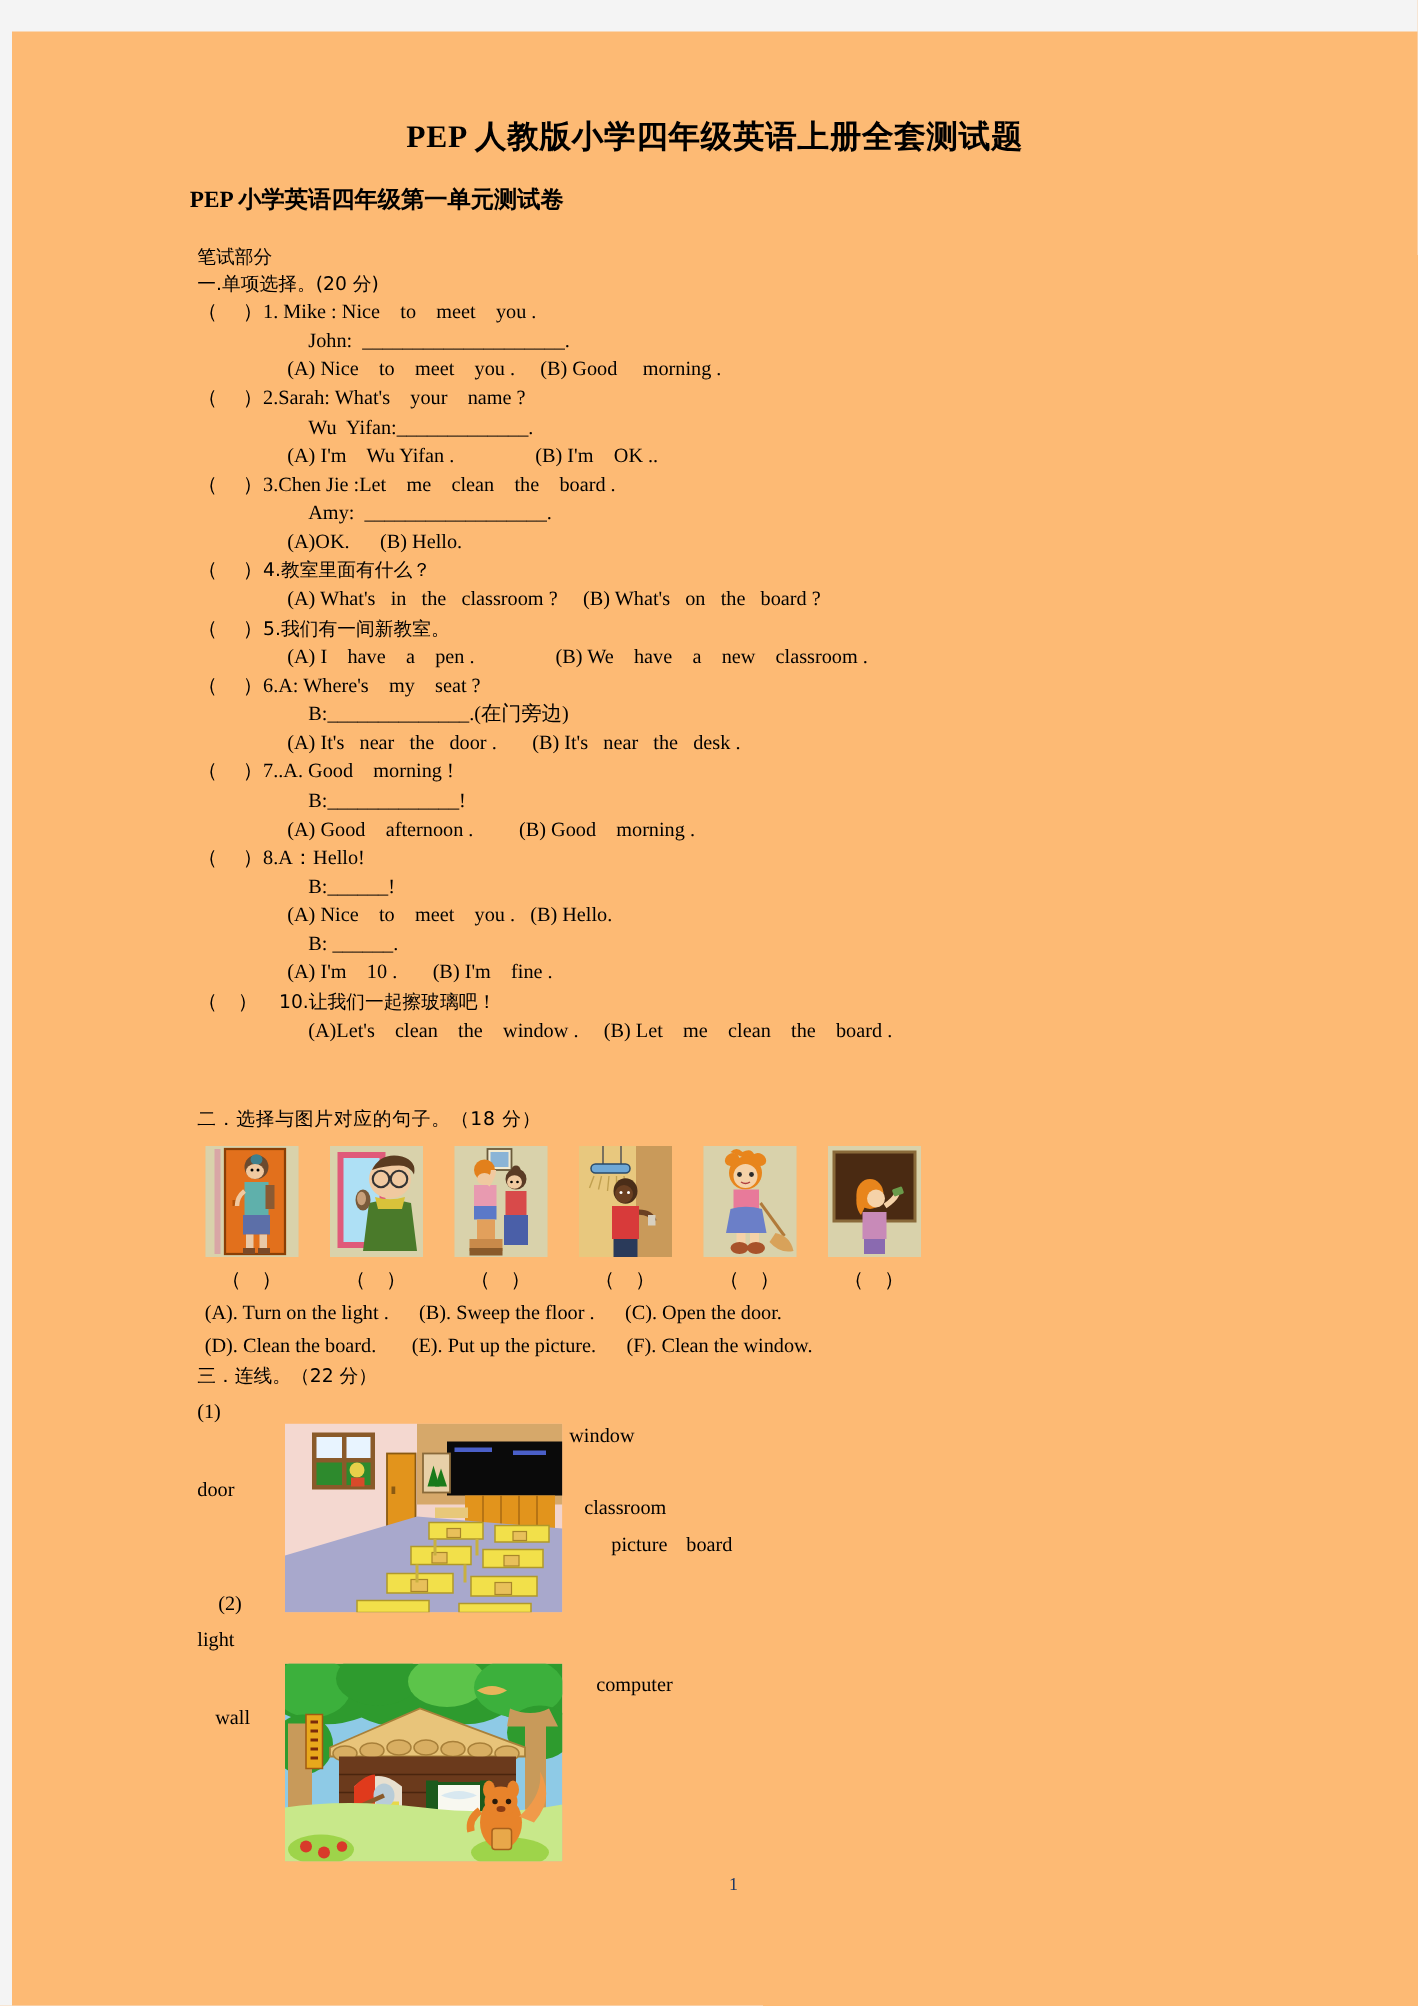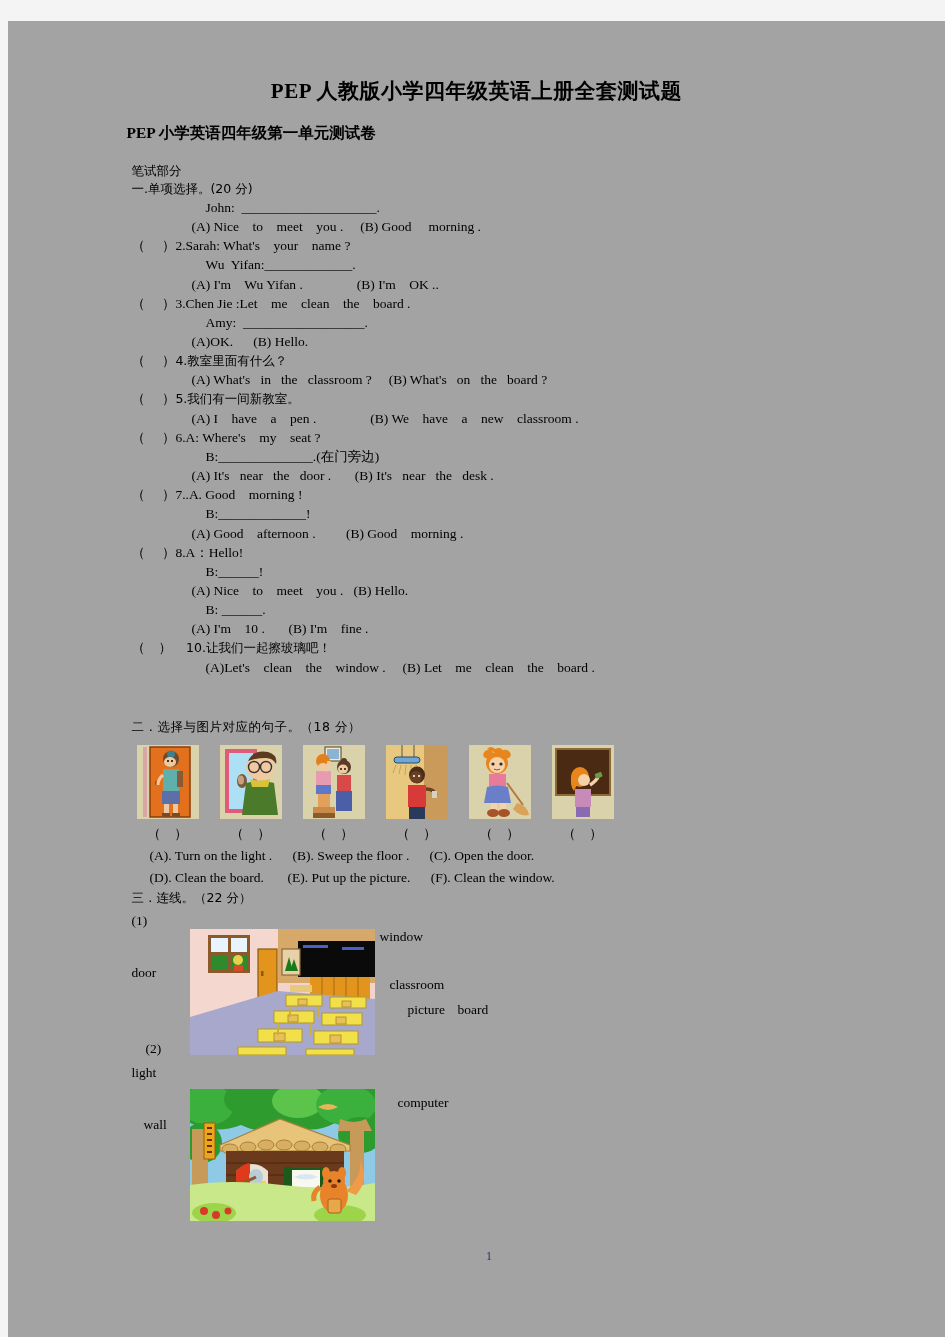--- a/index.html
+++ b/index.html
@@ -12,21 +12,21 @@
     height: 1337px;
     overflow: hidden;
     font-family: "Liberation Serif", "DejaVu Serif", serif;
   }
   .page {
     position: absolute;
     left: 8px;
     top: 21px;
     width: 937px;
     height: 1316px;
-    background: #a3a3a3;
+    background: #fdba74;
     box-sizing: border-box;
   }
   .inner {
     position: relative;
     margin: 0 auto;
     width: 700px;
     padding-top: 56px;
   }
 
   
@@ -105,21 +105,21 @@
   }
   .brk {
     width: 62px;
     text-align: center;
     font-size: 13.5px;
     white-space: pre;
   }
   .opt-line {
     font-size: 13.5px;
     line-height: 1.6;
-    margin: 0 0 0 23px;
+    margin: 0 0 0 10px;
     white-space: pre;
   }
 
   
   .match-block {
     position: relative;
     margin-left: 5px;
   }
   .lbl {
     font-size: 13.5px;
@@ -143,20 +143,21 @@
 <div class="page">
   <div class="inner">
 
     <div class="doc-title">PEP 人教版小学四年级英语上册全套测试题</div>
     <div class="doc-subtitle">PEP 小学英语四年级第一单元测试卷</div>
 
     <div class="sec-label">笔试部分</div>
 
     <div class="sec-head cjk">一.单项选择。(20 分)</div>
 
+    <div class="q-line"><span>（     ）</span><span>1. Mike : Nice    to    meet    you .</span></div>
     <div class="q-sub"><span style="display:inline-block;width:74px;"></span><span>John:  ____________________.</span></div>
     <div class="q-sub"><span style="display:inline-block;width:60px;"></span><span>(A) Nice    to    meet    you .     (B) Good     morning .</span></div>
 
     <div class="q-line"><span>（     ）</span><span>2.Sarah: What's    your    name ?</span></div>
     <div class="q-sub"><span style="display:inline-block;width:74px;"></span><span>Wu  Yifan:_____________.</span></div>
     <div class="q-sub"><span style="display:inline-block;width:60px;"></span><span>(A) I'm    Wu Yifan .                (B) I'm    OK ..</span></div>
 
     <div class="q-line"><span>（     ）</span><span>3.Chen Jie :Let    me    clean    the    board .</span></div>
     <div class="q-sub"><span style="display:inline-block;width:74px;"></span><span>Amy:  __________________.</span></div>
     <div class="q-sub"><span style="display:inline-block;width:60px;"></span><span>(A)OK.      (B) Hello.</span></div>

